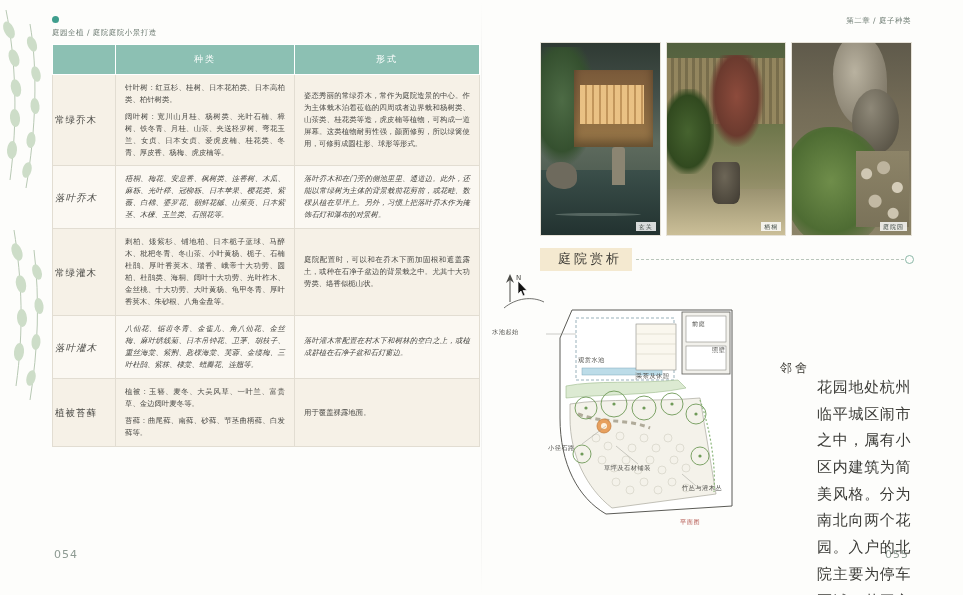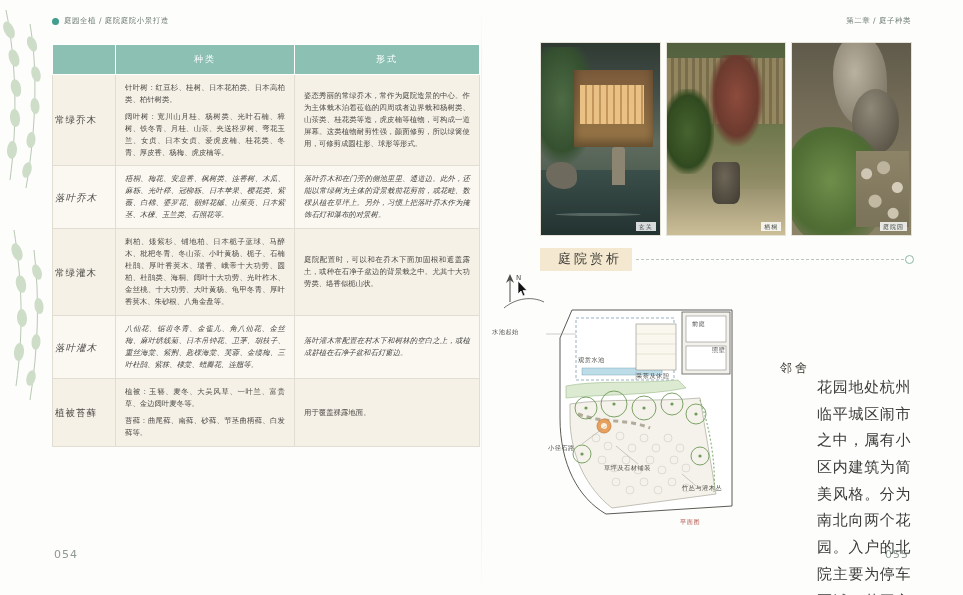--- a/index.html
+++ b/index.html
@@ -30,21 +30,21 @@
     overflow: hidden;
   }
   
   .hdr {
     position: absolute;
     top: 16px;
     font-size: 7.5px;
     color: #6d7b72;
     letter-spacing: .5px;
   }
-  .hdr-left { left: 52px; display: flex; align-items: center; gap: 5px; }
+  .hdr-left { left: 52px; display: flex; align-items: flex-start; gap: 5px; flex-direction: column; }
   .hdr-dot {
     width: 7px; height: 7px;
     border-radius: 50%;
     background: #3f9e8d;
     display: inline-block;
   }
   .hdr-right { right: 52px; }
 
   
   .folio {

